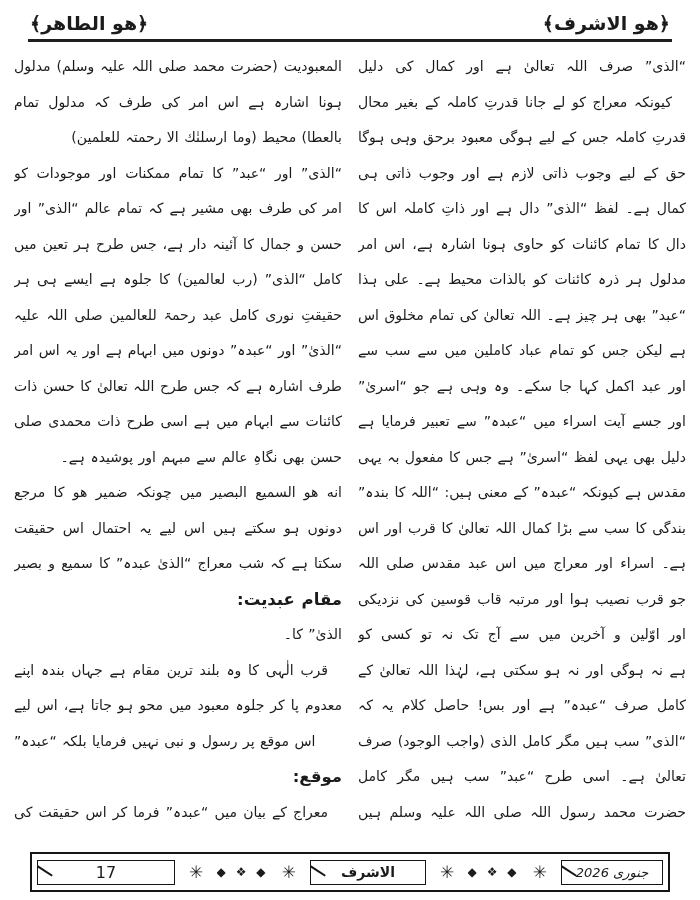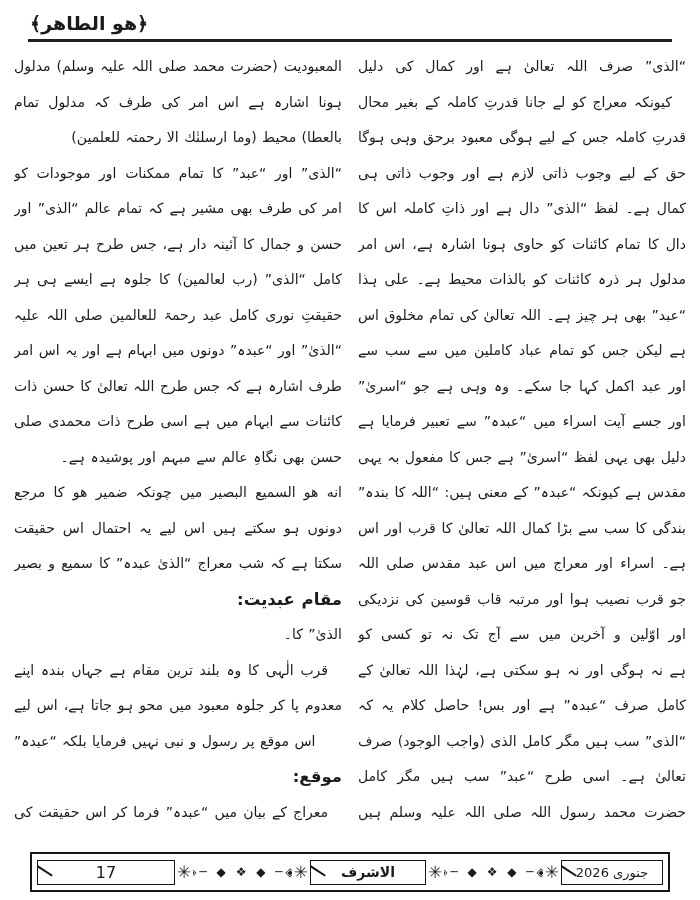--- a/index.html
+++ b/index.html
@@ -29,49 +29,50 @@
   .line.short{text-align:left;text-align-last:right;}
   .line.ind{padding-right:14px;}
   .line.heading{
     font-weight:bold;font-size:16.5px;text-align:right;text-align-last:right;
   }
 
   
   .footer{
     position:absolute;left:30px;right:30px;bottom:8px;height:40px;
     border:2px solid #151515;background:#fff;
-    display:flex;direction:ltr;align-items:center;gap:0;padding:2px 5px;
+    display:flex;direction:ltr;align-items:center;gap:12px;padding:2px 5px;
     box-sizing:border-box;
   }
   .fbox{
     position:relative;border:1.6px solid #151515;background:#fff;height:25px;
     display:flex;align-items:center;justify-content:center;font-size:14px;
     box-sizing:border-box;overflow:hidden;flex:0 0 auto;
   }
   .fbox.num{width:138px;font-size:16px;}
   .fbox.name{width:116px;font-weight:bold;}
-  .fbox.date{width:102px;font-size:13px;}
+  .fbox.date{width:102px;font-size:13px;font-style:italic;}
   .slash{position:absolute;width:20px;height:2.4px;background:#151515;}
   .slash.l{left:-2px;top:3px;transform:rotate(33deg);transform-origin:left top;}
   .slash.r{right:10px;top:-2px;transform:rotate(33deg);transform-origin:right top;}
   .star{
     flex:0 0 auto;font-size:17px;line-height:1;padding:0 2px;
   }
   .orn{
     flex:1 1 auto;display:flex;align-items:center;justify-content:center;
     font-size:12px;letter-spacing:3px;white-space:nowrap;overflow:hidden;
   }
 </style>
 </head>
 <body>
 
 <div class="page">
 
   <div class="hdr">
     <div class="hdr-label">﴿هو الطاهر﴾</div>
+    <div class="hdr-label">﴿هو الاشرف﴾</div>
   </div>
   <div class="hdr-rule"></div>
 
   <div class="content">
     <div class="col">
       <div class="line">“الذی” صرف اللہ تعالیٰ ہے اور کمال کی دلیل “اسریٰ” ہے</div>
       <div class="line ind">کیونکہ معراج کو لے جانا قدرتِ کاملہ کے بغیر محال ہے اور</div>
       <div class="line">قدرتِ کاملہ جس کے لیے ہوگی معبود برحق وہی ہوگا اور معبود بر</div>
       <div class="line">حق کے لیے وجوب ذاتی لازم ہے اور وجوب ذاتی ہی “الذی” کا</div>
       <div class="line">کمال ہے۔ لفظ “الذی” دال ہے اور ذاتِ کاملہ اس کا مدلول</div>

